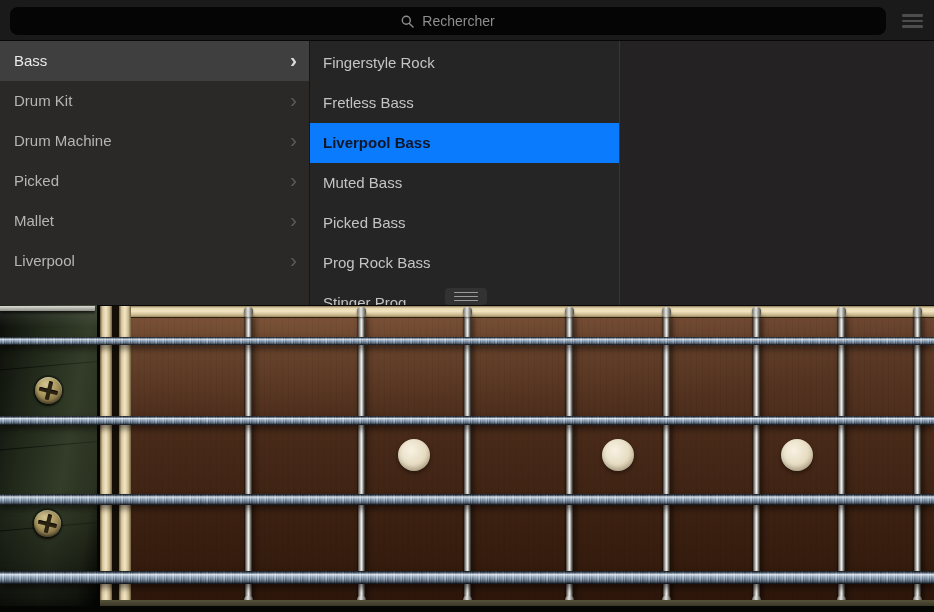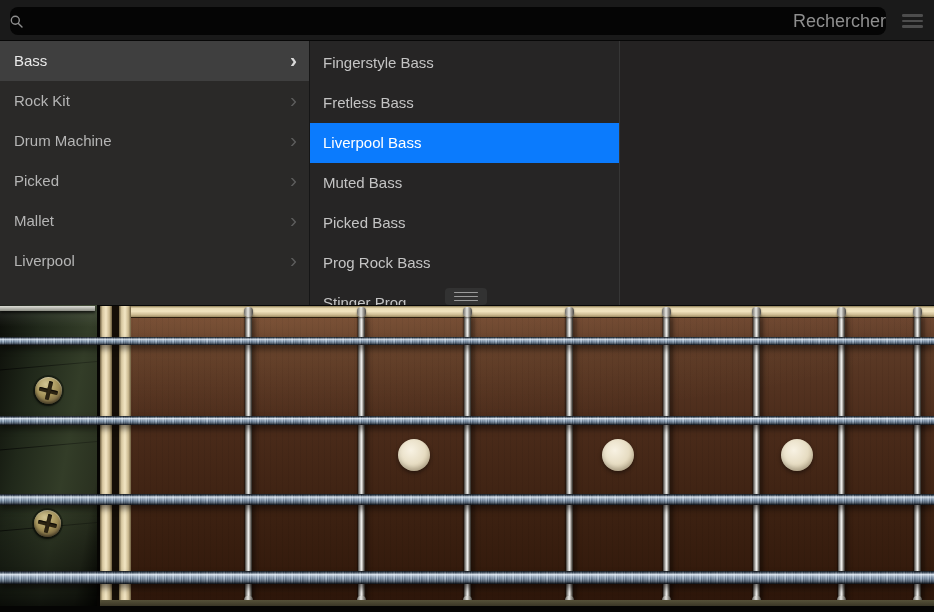--- a/index.html
+++ b/index.html
@@ -4,37 +4,37 @@
 <style>
   html,body{margin:0;padding:0;background:#000;}
   .screen{
     position:relative;width:934px;height:612px;overflow:hidden;background:#000;
     font-family:"Liberation Sans",sans-serif;-webkit-font-smoothing:antialiased;
   }
   
   .topbar{position:absolute;top:0;left:0;width:934px;height:41px;background:#1a1a1a;border-bottom:1px solid #070707;box-sizing:border-box;}
   .searchfield{
     position:absolute;left:10px;top:7px;width:876px;height:28px;background:#050505;border-radius:8px;
-    display:flex;align-items:center;justify-content:space-between;gap:8px;color:#8e8e8e;font-size:18px;cursor:text;
+    display:flex;align-items:center;justify-content:center;gap:8px;color:#8e8e8e;font-size:14px;cursor:text;
   }
   .nav-btn{position:absolute;right:11px;top:14px;width:21px;height:14px;background:transparent;border:none;padding:0;cursor:pointer;display:flex;flex-direction:column;justify-content:space-between;}
   .nav-btn i{display:block;height:2.6px;background:#4d4d4d;border-radius:1.3px;}
   
   .browser{position:absolute;top:41px;left:0;width:934px;height:264px;display:flex;background:#242222;}
   .col{box-sizing:border-box;height:264px;overflow:hidden;}
   .col.cats{width:310px;background:#2a2928;border-right:1px solid #161616;}
   .col.sounds{width:310px;padding-top:2px;background:#262525;border-right:1px solid #363636;}
   .col.rest{flex:1;background:#242222;}
   .row{height:40px;line-height:40px;font-size:15px;position:relative;cursor:pointer;white-space:nowrap;}
   .cats .row{padding-left:14px;color:#b5b5b5;}
   .cats .row.selected{background:#3f3f3f;color:#e9e9e9;}
   .chev{position:absolute;right:12px;top:-1px;font-size:21px;color:#5c5c5c;font-weight:400;}
   .cats .row.selected .chev{color:#d9d9d9;font-weight:700;}
   .sounds .row{padding-left:13px;color:#c4c4c4;}
-  .sounds .row.selected{background:#0b7bfd;color:#ffffff;}
+  .sounds .row.selected{background:#0b7bfd;color:#0f172a;font-weight:bold;}
   .grip{position:absolute;left:445px;top:247px;width:42px;height:17px;background:#323232;border-radius:4px;
     display:flex;flex-direction:column;align-items:center;justify-content:center;gap:2.2px;cursor:grab;}
   .grip i{display:block;width:24px;height:1.8px;background:#9b9b9b;border-radius:1px;}
   
   .fretboard{position:absolute;top:305px;left:0;width:934px;height:307px;overflow:hidden;cursor:pointer;
     background:
       radial-gradient(120% 55% at 28% 6%, rgba(255,190,120,.10), transparent 60%),
       repeating-linear-gradient(90deg, rgba(0,0,0,.05) 0 1px, transparent 1px 6px),
       linear-gradient(180deg,#6d4630 12px,#5c3a26 42px,#4c2c1b 115px,#3f2313 192px,#331a0c 272px,#2a1409 307px);
   }
@@ -106,21 +106,21 @@
   </div>
 
   <div class="browser">
 
     <div class="col cats">
       <div class="row selected">
         <span>Bass</span>
         <span class="chev">›</span>
       </div>
       <div class="row">
-        <span>Rock Kit</span>
+        <span>Drum Kit</span>
         <span class="chev">›</span>
       </div>
       <div class="row">
         <span>Drum Machine</span>
         <span class="chev">›</span>
       </div>
       <div class="row">
         <span>Picked</span>
         <span class="chev">›</span>
       </div>
@@ -129,21 +129,21 @@
         <span class="chev">›</span>
       </div>
       <div class="row">
         <span>Liverpool</span>
         <span class="chev">›</span>
       </div>
     </div>
 
     <div class="col sounds">
       <div class="row">
-        <span>Fingerstyle Bass</span>
+        <span>Fingerstyle Rock</span>
       </div>
       <div class="row">
         <span>Fretless Bass</span>
       </div>
       <div class="row selected">
         <span>Liverpool Bass</span>
       </div>
       <div class="row">
         <span>Muted Bass</span>
       </div>

